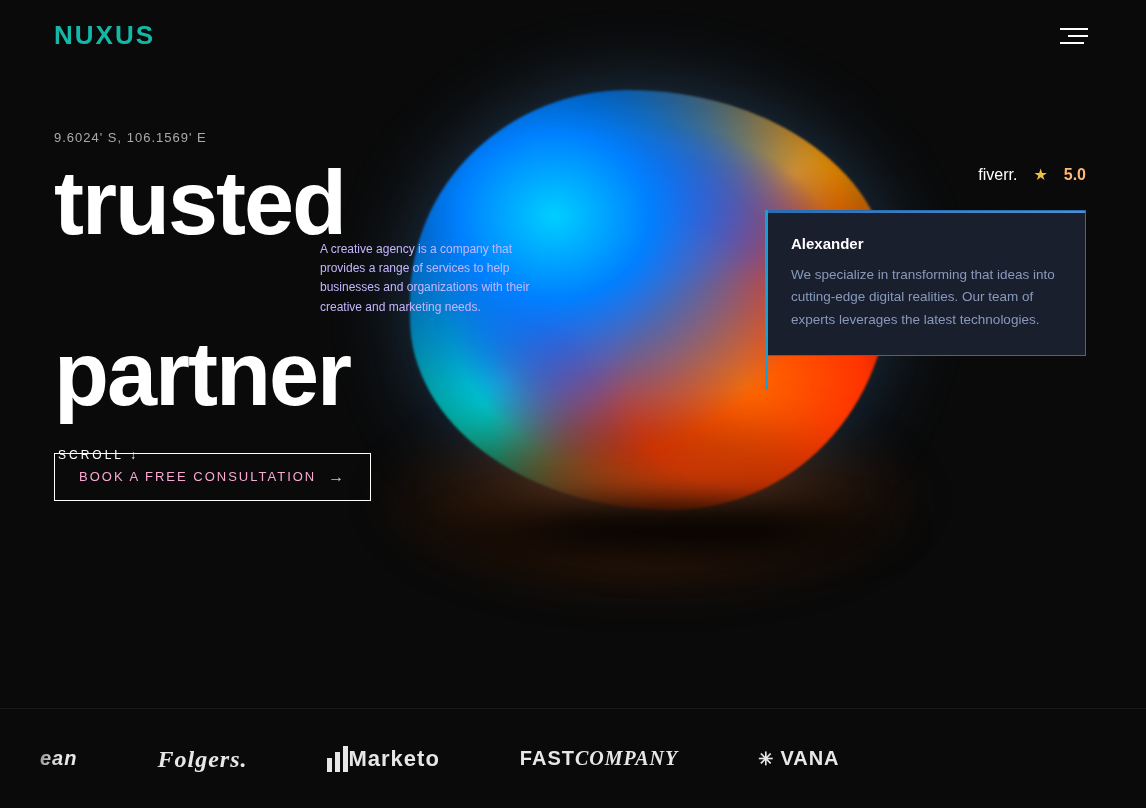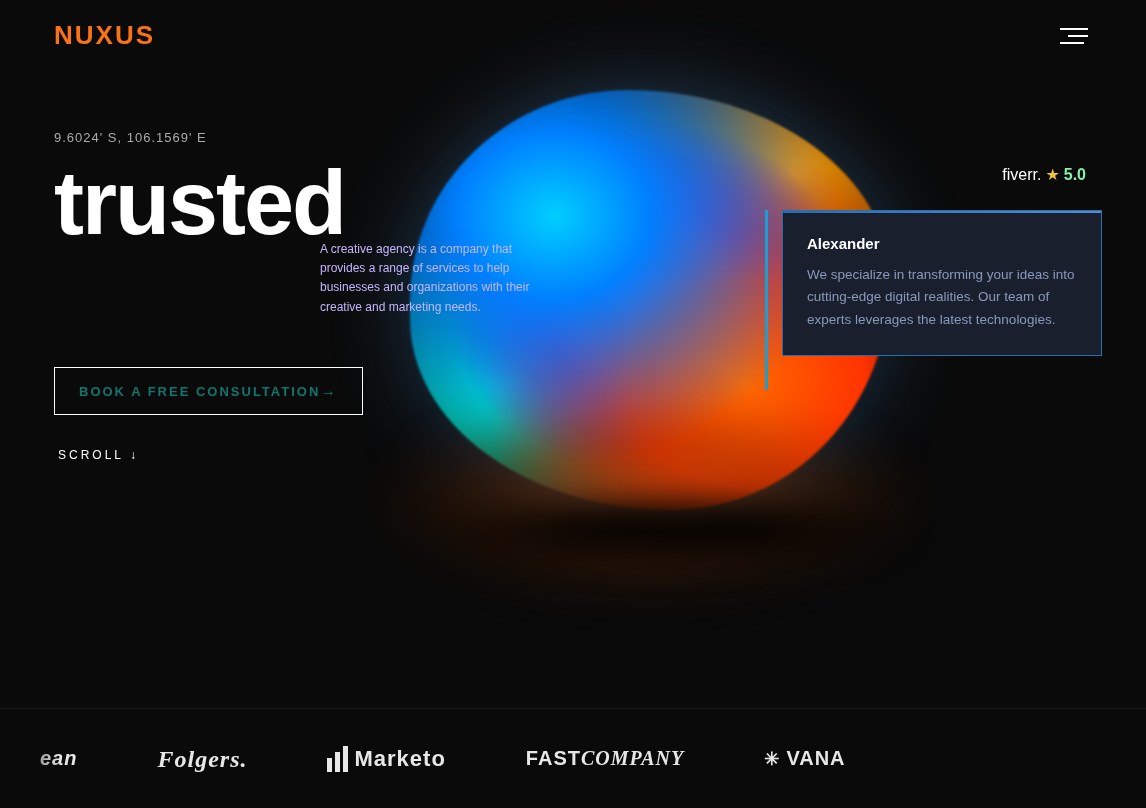--- a/index.html
+++ b/index.html
@@ -24,21 +24,21 @@
       display: flex;
       justify-content: space-between;
       align-items: center;
       z-index: 10;
     }
 
     .logo {
       font-size: 26px;
       font-weight: 800;
       letter-spacing: 2px;
-      color: #f97316;
+      color: #14b8a6;
       text-transform: uppercase;
     }
 
     .hamburger {
       cursor: pointer;
       display: flex;
       flex-direction: column;
       gap: 5px;
       padding: 4px;
     }
@@ -139,26 +139,27 @@
       line-height: 0.95;
       color: #fff;
       text-transform: lowercase;
       letter-spacing: -2px;
       margin-bottom: 25px;
     }
 
     .cta-button {
       display: inline-flex;
       align-items: center;
+      gap: 12px;
       border: 1.5px solid #fff;
       padding: 14px 24px;
       background: transparent;
-      color: #0f766e;
+      color: #f9a8d4;
       font-size: 13px;
-      font-weight: 700;
+      font-weight: 400;
       letter-spacing: 2px;
       text-transform: uppercase;
       cursor: pointer;
       margin-top: 10px;
     }
 
     .cta-arrow {
       font-size: 16px;
     }
 
@@ -178,45 +179,45 @@
     }
 
     
     .fiverr-badge {
       position: absolute;
       top: 165px;
       right: 60px;
       z-index: 5;
       display: flex;
       align-items: center;
-      gap: 4px;
+      gap: 16px;
     }
 
     .fiverr-text {
       font-size: 16px;
       color: #fff;
       font-weight: 500;
     }
 
     .fiverr-star {
       color: #f0c040;
       font-size: 16px;
     }
 
     .fiverr-rating {
       font-size: 16px;
-      color: #86efac;
+      color: #fdba74;
       font-weight: 600;
     }
 
     
     .testimonial-card {
       position: absolute;
       top: 210px;
-      right: 44px;
+      right: 60px;
       width: 320px;
       background: #1a1f2e;
       border: 1px solid #2a6cb0;
       padding: 24px;
       z-index: 10;
     }
 
     .testimonial-card::before {
       content: '';
       position: absolute;
@@ -280,21 +281,21 @@
       color: #fff;
       font-size: 22px;
       font-weight: 700;
       white-space: nowrap;
       letter-spacing: 1px;
       opacity: 0.9;
     }
 
     .logo-item.xbox { font-size: 28px; letter-spacing: 2px; }
     .logo-item.folgers { font-size: 24px; font-style: italic; text-align: right; }
-    .logo-item.marketo { font-size: 22px; display: flex; align-items: center; gap: 6px; }
+    .logo-item.marketo { font-size: 22px; display: flex; align-items: center; gap: 0; }
     .logo-item.fastcompany { font-size: 20px; font-weight: 900; letter-spacing: 1px; }
     .logo-item.vana { font-size: 20px; display: flex; align-items: center; gap: 6px; }
     .logo-item.lean { font-size: 20px; font-style: italic; }
 
     .marketo-bars {
       display: flex;
       gap: 3px;
       align-items: flex-end;
     }
 
@@ -362,20 +363,21 @@
       <div class="orb-glow"></div>
       <div class="orb-shadow"></div>
     </div>
   </div>
 
   <div class="hero-content">
     <div class="coordinates">9.6024' S, 106.1569' E</div>
     <div class="hero-title">
       <span>trusted</span><br>
       <br>
+      <span>partner</span>
     </div>
     <button class="cta-button">
       <span>BOOK A FREE CONSULTATION</span>
       <span class="cta-arrow">→</span>
     </button>
   </div>
 
   <div class="hero-description">
     <p>A creative agency is a company that provides a range of services to help businesses and organizations with their creative and marketing needs.</p>
   </div>
@@ -383,21 +385,21 @@
   <div class="fiverr-badge">
     <span class="fiverr-text">fiverr.</span>
     <span class="fiverr-star">★</span>
     <span class="fiverr-rating">5.0</span>
   </div>
 
   <div class="testimonial-card-left-border"></div>
 
   <div class="testimonial-card">
     <div class="testimonial-name">Alexander</div>
-    <div class="testimonial-text">We specialize in transforming your ideas into cutting-edge digital realities. Our team of experts leverages the latest technologies.</div>
+    <div class="testimonial-text">We specialize in transforming that ideas into cutting-edge digital realities. Our team of experts leverages the latest technologies.</div>
   </div>
 
   <div class="scroll-indicator">
     <span>SCROLL ↓</span>
   </div>
 
 </div>
 
 <div class="logos-bar">
   <div class="logos-track">

